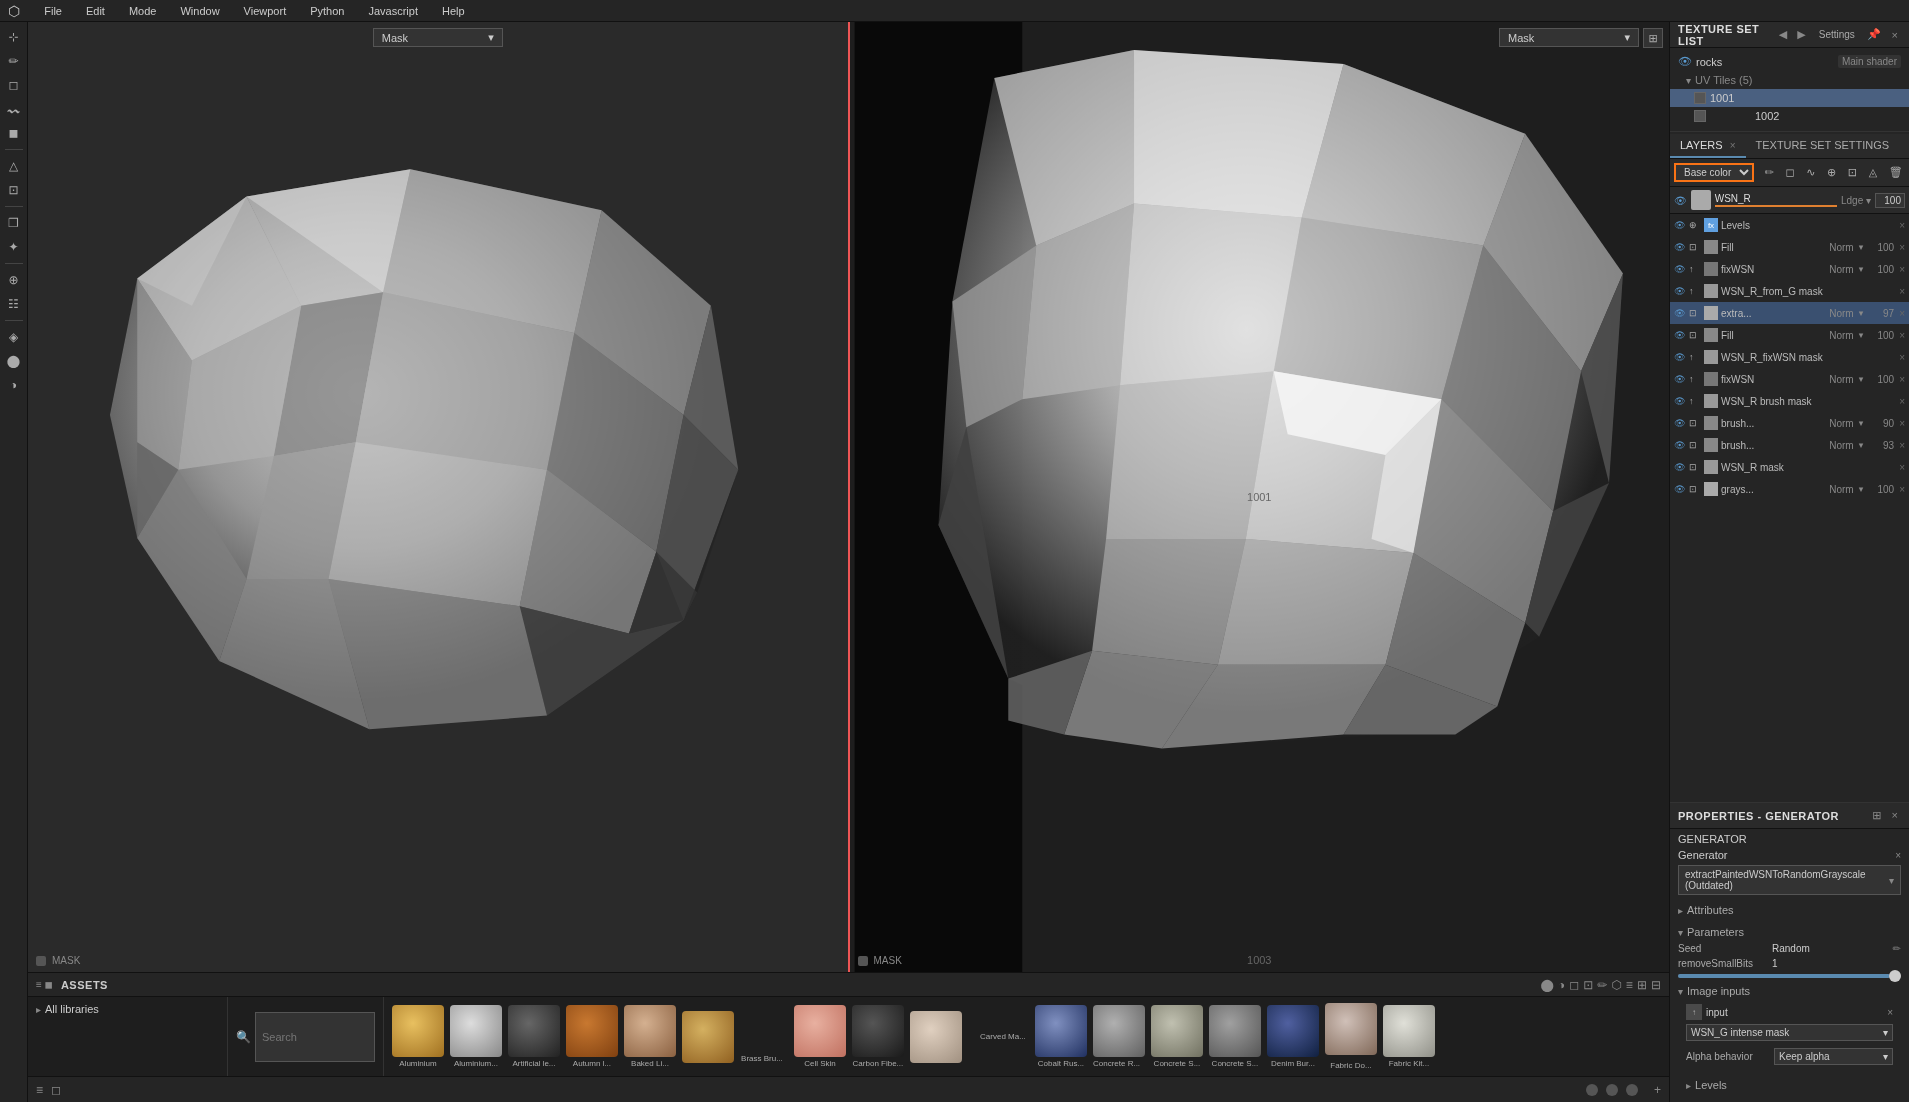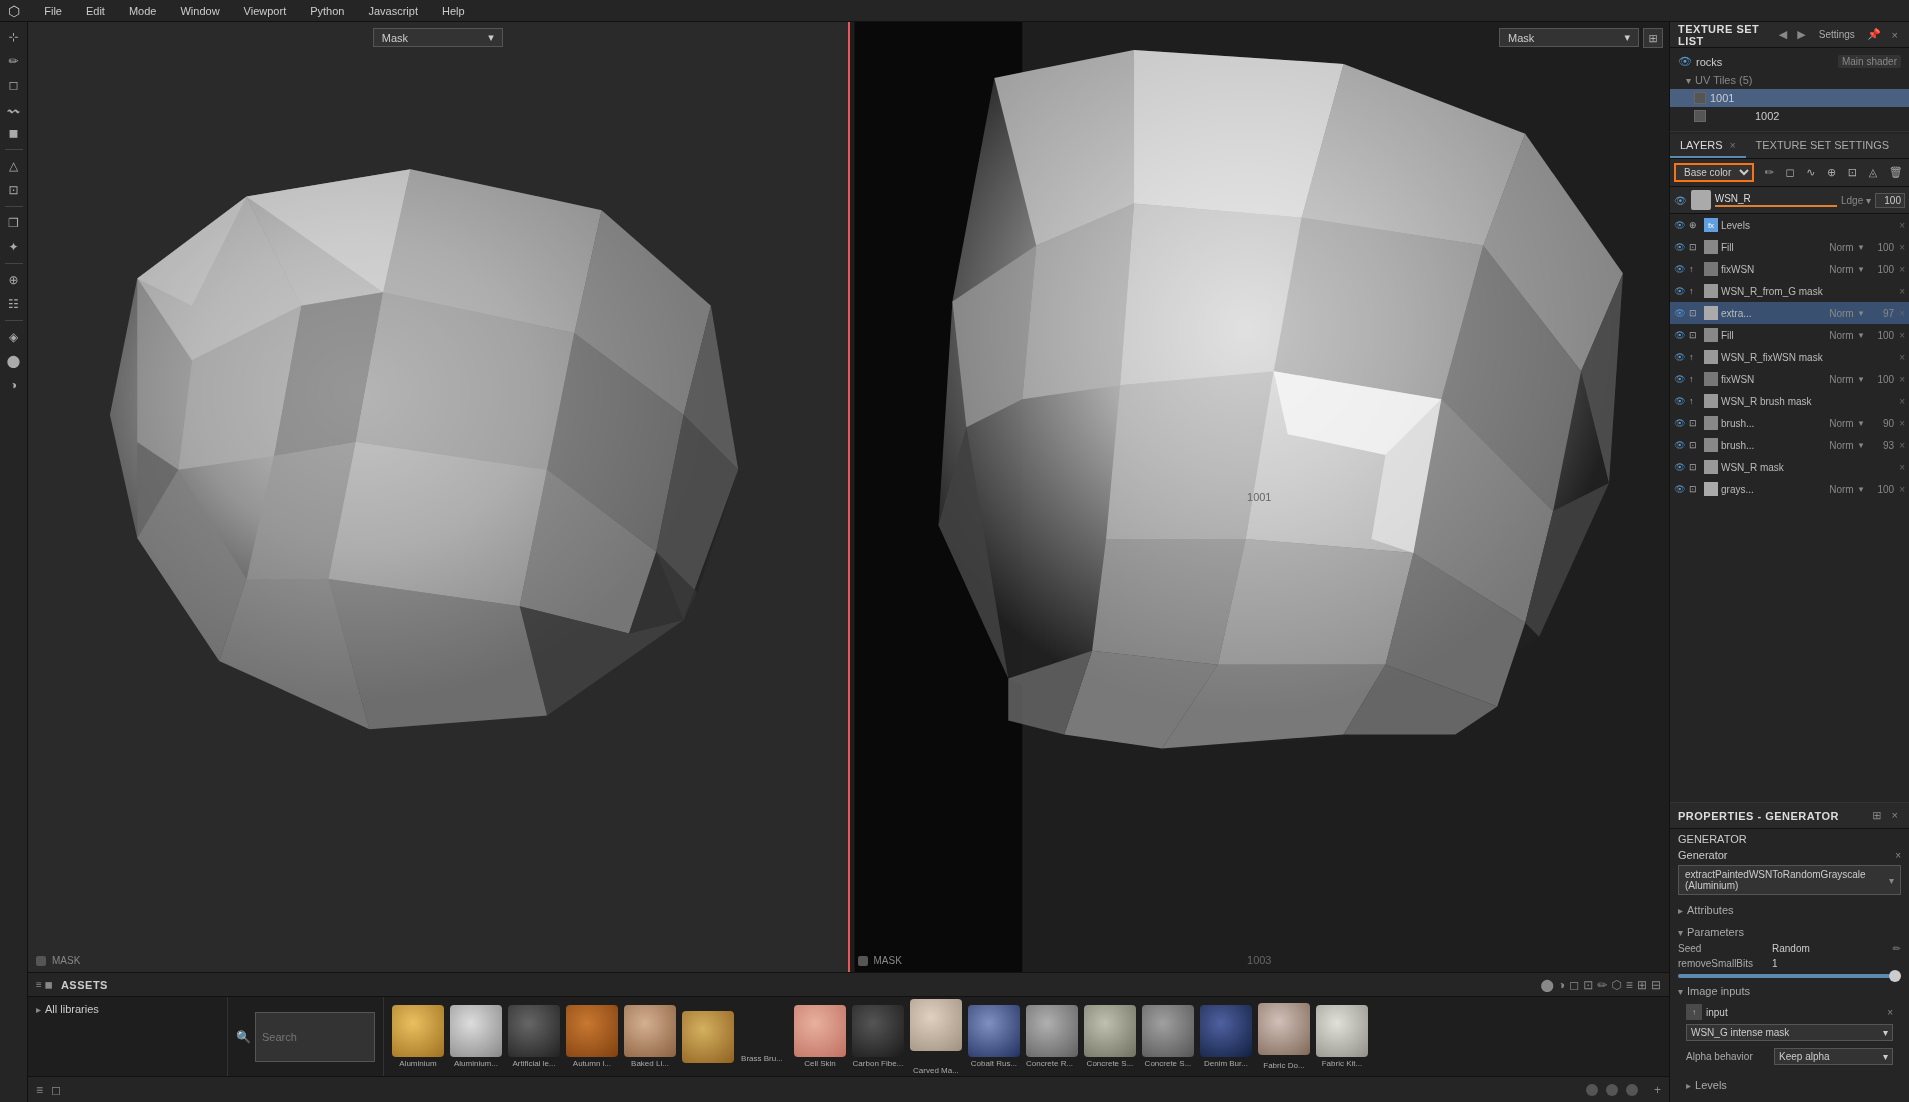--- a/index.html
+++ b/index.html
@@ -880,21 +880,21 @@
             <span style="font-size:8px; color:#aaa; text-align:center; width:52px; overflow:hidden; text-overflow:ellipsis; white-space:nowrap;">Brass Bru...</span>
           </div>
           <div style="display:flex; flex-direction:column; align-items:center; gap:2px;">
             <div class="thumbnail thumb-pink"></div>
             <span style="font-size:8px; color:#aaa; text-align:center; width:52px; overflow:hidden; text-overflow:ellipsis; white-space:nowrap;">Cell Skin</span>
           </div>
           <div style="display:flex; flex-direction:column; align-items:center; gap:2px;">
             <div class="thumbnail" style="background:radial-gradient(circle at 40% 35%, #555, #1a1a1a);"></div>
             <span style="font-size:8px; color:#aaa; text-align:center; width:52px; overflow:hidden; text-overflow:ellipsis; white-space:nowrap;">Carbon Fibe...</span>
           </div>
-          <div style="display:flex; flex-direction:column; align-items:center; gap:15px;">
+          <div style="display:flex; align-items:center; gap:15px;">
             <div class="thumbnail" style="background:radial-gradient(circle at 40% 35%, #e0d0c0, #a09080);"></div>
             <span style="font-size:8px; color:#aaa; text-align:center; width:52px; overflow:hidden; text-overflow:ellipsis; white-space:nowrap;">Carved Ma...</span>
           </div>
           <div style="display:flex; flex-direction:column; align-items:center; gap:2px;">
             <div class="thumbnail" style="background:radial-gradient(circle at 40% 35%, #8090c0, #203060);"></div>
             <span style="font-size:8px; color:#aaa; text-align:center; width:52px; overflow:hidden; text-overflow:ellipsis; white-space:nowrap;">Cobalt Rus...</span>
           </div>
           <div style="display:flex; flex-direction:column; align-items:center; gap:2px;">
             <div class="thumbnail" style="background:radial-gradient(circle at 40% 35%, #b0b0b0, #606060);"></div>
             <span style="font-size:8px; color:#aaa; text-align:left; width:52px; overflow:hidden; text-overflow:ellipsis; white-space:nowrap;">Concrete R...</span>
@@ -1151,21 +1151,21 @@
         <div class="gen-header">
           <span class="gen-title">GENERATOR</span>
         </div>
 
         <div style="display:flex; align-items:center; justify-content:space-between; margin-bottom:4px;">
           <span style="font-size:11px; color:#ccc;">Generator</span>
           <span style="color:#888; font-size:10px; cursor:pointer;">×</span>
         </div>
 
         <div class="gen-name-bar">
-          <span class="gen-name">extractPaintedWSNToRandomGrayscale (Aluminium)</span>
+          <span class="gen-name">extractPaintedWSNToRandomGrayscale (Outdated)</span>
           <span style="color:#888; font-size:10px;">▾</span>
         </div>
 
         <div class="collapsible-section">
           <div class="collapsible-header">
             <span style="color:#888; font-size:10px;">▸</span>
             <span class="collapsible-title">Attributes</span>
           </div>
         </div>
 

